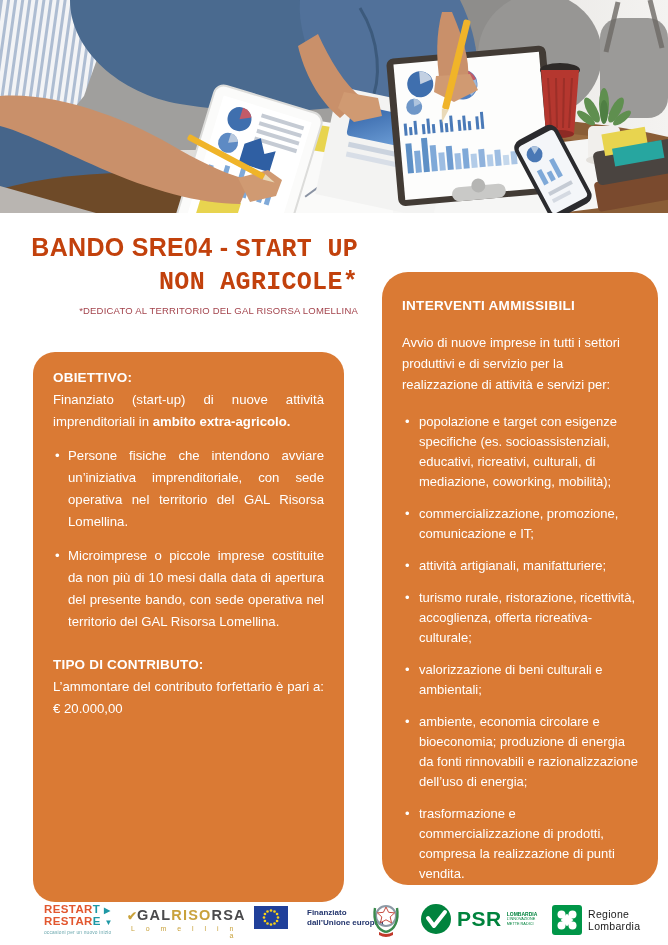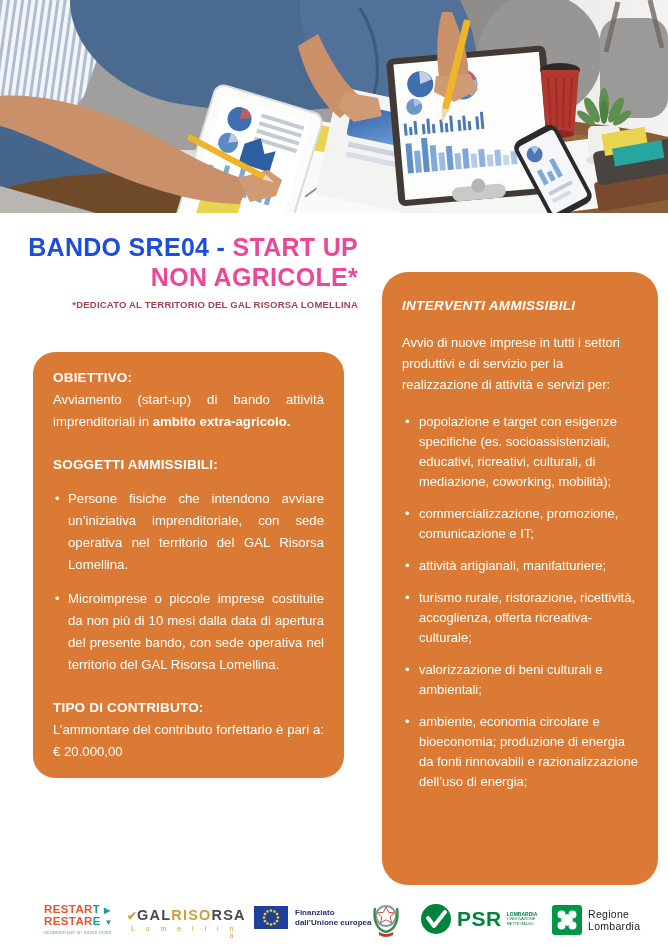--- a/index.html
+++ b/index.html
@@ -4,39 +4,39 @@
 <style>
   html,body{margin:0;padding:0;background:#ffffff;}
   .page{position:relative;width:668px;height:945px;background:#ffffff;overflow:hidden;
         font-family:"Liberation Sans",sans-serif;}
   
   .hero{position:absolute;left:0;top:0;width:668px;height:213px;display:block;}
   
   .title-block{position:absolute;left:10px;top:232px;width:348px;text-align:right;}
   .title-line{font-size:25px;font-weight:bold;line-height:1.2;letter-spacing:.3px;
               font-family:"Liberation Sans",sans-serif;}
-  .t-maroon{color:#1d4ed8;margin-top:20px;}
-  .t-orange{color:#ec4899;}
-  .subtitle{margin-top:7px;font-size:9.5px;font-weight:bold;color:#a3434c;letter-spacing:.2px;}
+  .t-maroon{color:#c2410c;margin-top:20px;}
+  .t-orange{color:#c2410c;font-family:Liberation Mono, monospace;}
+  .subtitle{margin-top:7px;font-size:9.5px;font-weight:normal;color:#a3434c;letter-spacing:.2px;}
   
   .obox{position:absolute;background:#da7a34;border-radius:22px;color:#ffffff;
         box-sizing:border-box;overflow:hidden;}
-  .box-left{left:33px;top:352px;width:311px;height:426px;padding:15px 20px 13px 20px;
+  .box-left{left:33px;top:352px;width:311px;height:550px;padding:15px 20px 13px 20px;
             font-size:13.2px;line-height:22px;text-align:justify;}
   .box-deadline{left:33px;top:803px;width:308px;height:85px;border-radius:20px;
                 padding:17px 20px;font-size:13.5px;line-height:20px;}
   .box-right{left:382px;top:272px;width:276px;height:613px;border-radius:26px;
              padding:24px 20px 14px 20px;font-size:13px;line-height:20px;text-align:left;}
   .obox h3{margin:0;font-size:13.5px;font-weight:bold;letter-spacing:.2px;line-height:22px;}
   .obox .gap{margin-top:21px;}
   .obox p{margin:0;}
   .obox ul{margin:0;padding:0;list-style:none;}
   .obox li{position:relative;padding-left:15px;margin-top:12px;}
   .obox li::before{content:"\2022";position:absolute;left:2px;top:0;}
-  .box-right h3{line-height:20px;letter-spacing:.3px;font-style:italic;}
+  .box-right h3{line-height:20px;letter-spacing:.3px;}
   .box-right .intro{margin-top:16px;line-height:21px;}
   .box-right ul{margin-top:17px;}
   .box-right li{padding-left:17px;}
   .box-right li::before{left:3px;}
   .bold{font-weight:bold;}
   .deadline-val{font-weight:bold;padding-left:3px;margin-top:3px;}
   .box-deadline h3{font-size:13.5px;}
   
   .footer{position:absolute;left:0;top:898px;width:668px;height:47px;}
   .logo{position:absolute;}
@@ -46,21 +46,21 @@
   .rs-acc{color:#1e98a5;}
   .rs-arrow{font-size:8px;color:#1e98a5;}
   .rs-tag{font-size:4.8px;color:#6aa7ad;margin-top:2px;letter-spacing:.2px;}
   
   .lg-gal{left:127px;top:10px;width:115px;}
   .gal-row{font-size:14.5px;font-weight:bold;letter-spacing:1.2px;line-height:15px;color:#4a4a4c;white-space:nowrap;}
   .gal-check{color:#c9a23c;font-size:12px;letter-spacing:0;}
   .gal-gold{color:#c9a23c;}
   .gal-sub{font-size:7px;color:#c9a23c;letter-spacing:4.5px;margin-top:1px;text-align:right;padding-right:4px;}
   
-  .lg-eu{left:254px;top:8px;display:flex;align-items:center;gap:7px;}
+  .lg-eu{left:254px;top:8px;display:flex;align-items:center;gap:19px;}
   .eu-text{font-size:8px;font-weight:bold;color:#23356d;line-height:10px;}
   
   .lg-emblem{left:371px;top:2px;}
   
   .lg-psr{left:420px;top:5px;display:flex;align-items:center;gap:5px;}
   .psr-acronym{font-size:21px;font-weight:bold;color:#00833d;letter-spacing:.5px;}
   .psr-small{color:#00833d;line-height:5px;}
   .psr-s1{font-size:5px;font-weight:bold;line-height:6px;}
   .psr-s2{font-size:3.8px;line-height:4.6px;}
   
@@ -279,41 +279,41 @@
   <div class="title-block">
     <div class="title-line">
       <span class="t-maroon">BANDO SRE04 - </span><span class="t-orange">START UP</span><br>
       <span class="t-orange">NON AGRICOLE*</span>
     </div>
     <div class="subtitle">*DEDICATO AL TERRITORIO DEL GAL RISORSA LOMELLINA</div>
   </div>
 
   <div class="obox box-left">
     <h3>OBIETTIVO:</h3>
-    <p><span>Avviamento (start-up) di bando attività imprenditoriali in </span><span class="bold">ambito extra-agricolo.</span></p>
-    <h3 class="gap">SOGGETTI AMMISSIBILI:</h3>
+    <p><span>Finanziato (start-up) di nuove attività imprenditoriali in </span><span class="bold">ambito extra-agricolo.</span></p>
     <ul>
       <li>Persone fisiche che intendono avviare un’iniziativa imprenditoriale, con sede operativa nel territorio del GAL Risorsa Lomellina.</li>
       <li>Microimprese o piccole imprese costituite da non più di 10 mesi dalla data di apertura del presente bando, con sede operativa nel territorio del GAL Risorsa Lomellina.</li>
     </ul>
     <h3 class="gap">TIPO DI CONTRIBUTO:</h3>
     <p>L’ammontare del contributo forfettario è pari a: € 20.000,00</p>
   </div>
 
 
   <div class="obox box-right">
     <h3>INTERVENTI AMMISSIBILI</h3>
     <p class="intro">Avvio di nuove imprese in tutti i settori produttivi e di servizio per la realizzazione di attività e servizi per:</p>
     <ul>
       <li>popolazione e target con esigenze specifiche (es. socioassistenziali, educativi, ricreativi, culturali, di mediazione, coworking, mobilità);</li>
       <li>commercializzazione, promozione, comunicazione e IT;</li>
       <li>attività artigianali, manifatturiere;</li>
       <li>turismo rurale, ristorazione, ricettività, accoglienza, offerta ricreativa-culturale;</li>
       <li>valorizzazione di beni culturali e ambientali;</li>
       <li>ambiente, economia circolare e bioeconomia; produzione di energia da fonti rinnovabili e razionalizzazione dell’uso di energia;</li>
+      <li>trasformazione e commercializzazione di prodotti, compresa la realizzazione di punti vendita.</li>
     </ul>
   </div>
 
   <div class="footer">
 
     <div class="logo lg-restart">
       <div class="rs-line"><span>RESTAR</span><span class="rs-acc">T</span> <span class="rs-arrow">▶</span></div>
       <div class="rs-line"><span>RESTAR</span><span class="rs-acc">E</span> <span class="rs-arrow">▼</span></div>
       <div class="rs-tag">occasioni per un nuovo inizio</div>
     </div>

